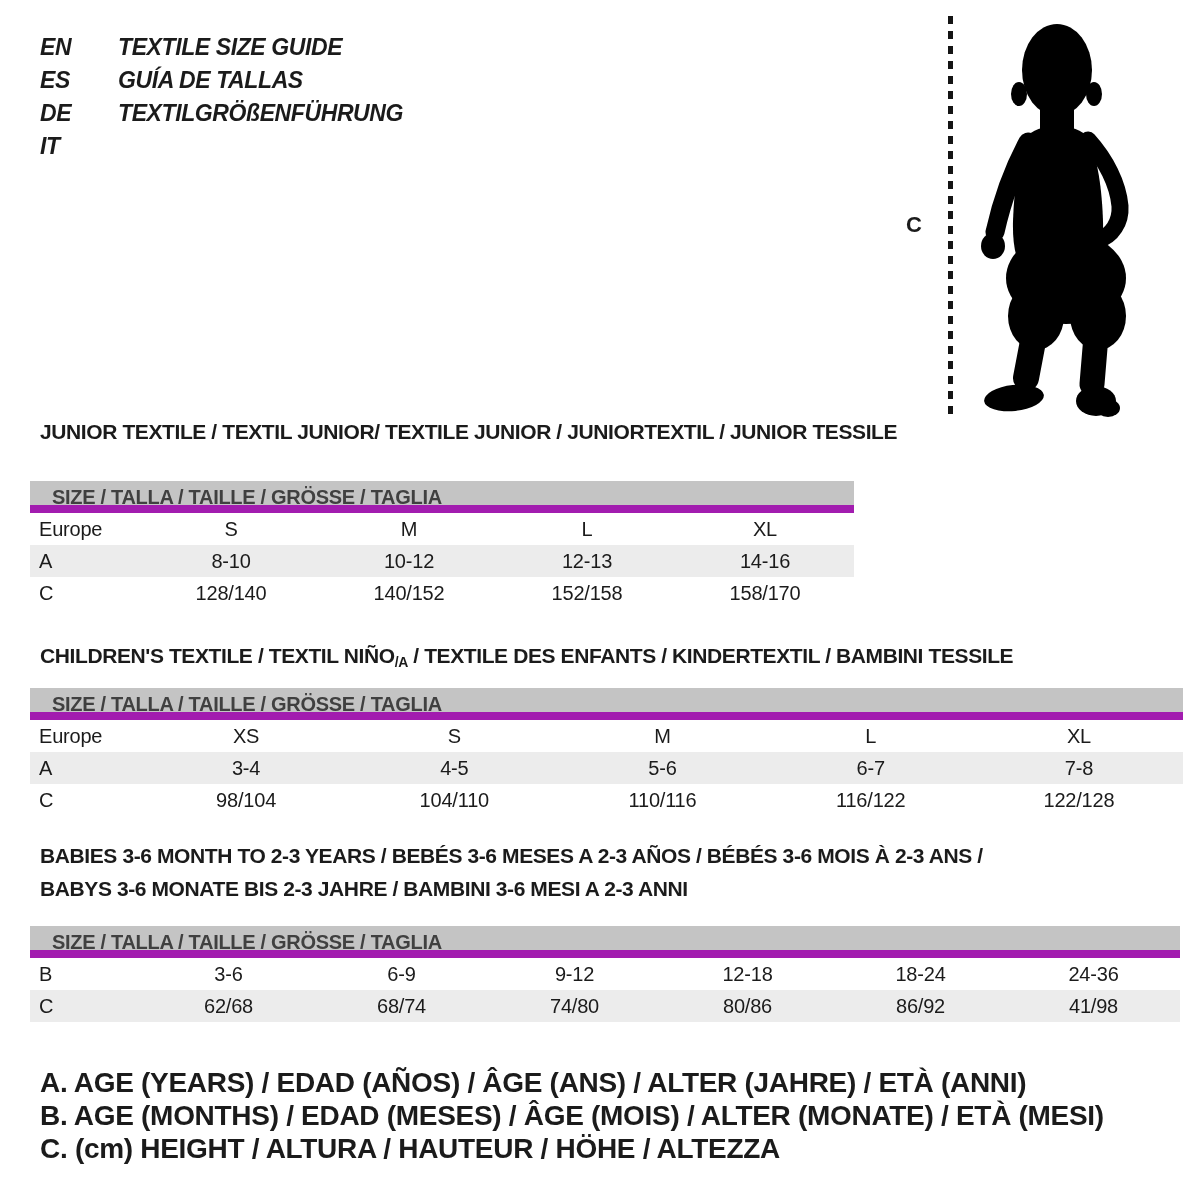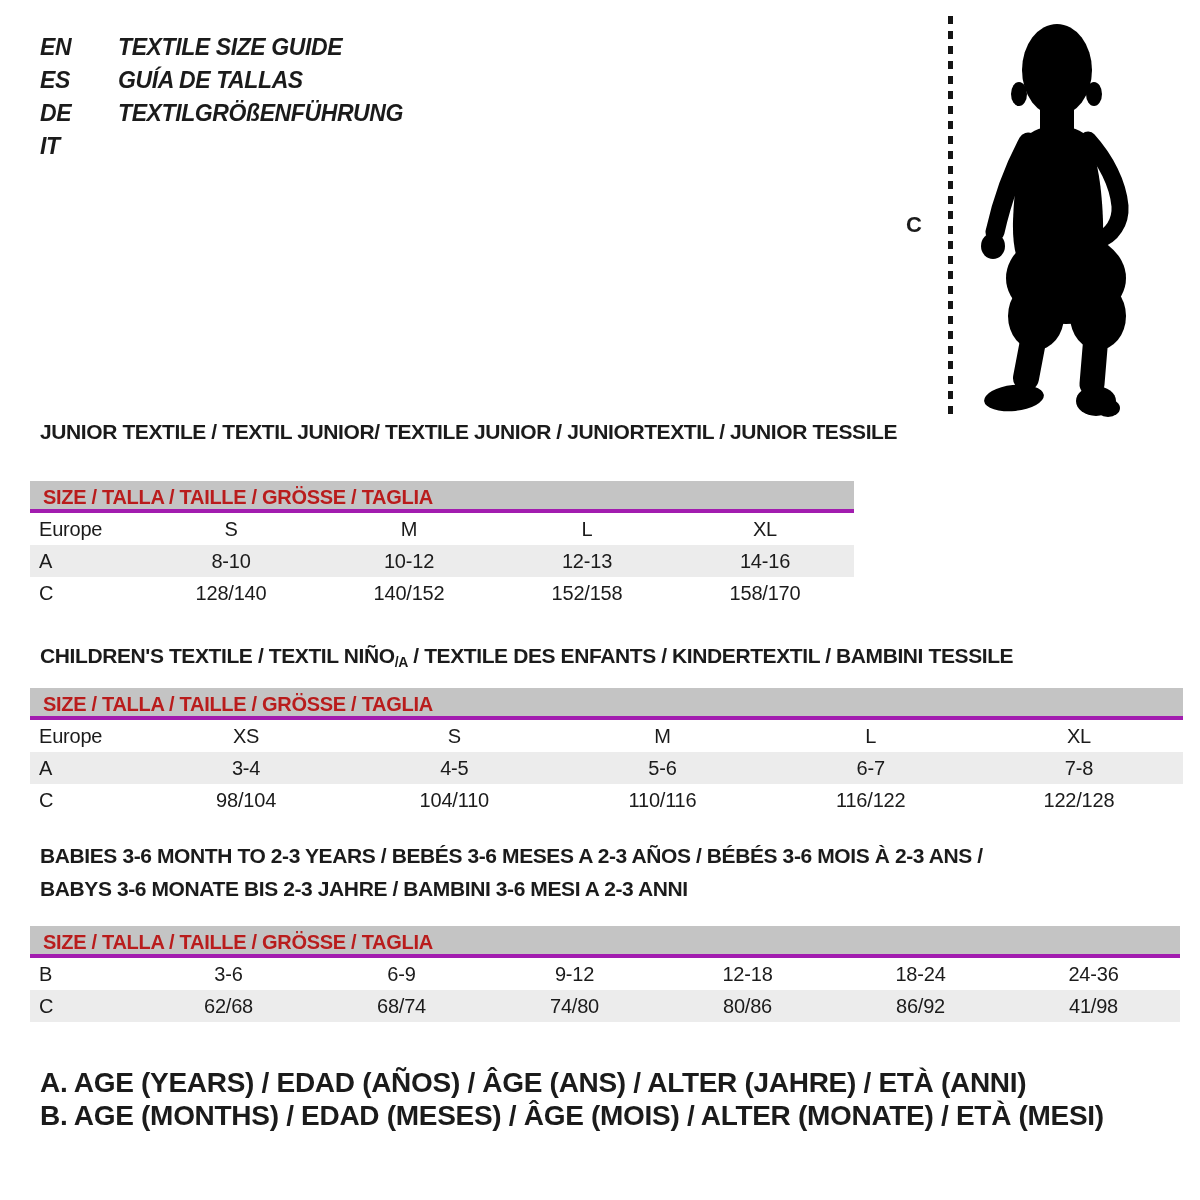--- a/index.html
+++ b/index.html
@@ -19,23 +19,23 @@
     background:repeating-linear-gradient(#141414 0 8px,transparent 8px 15px);
   }
   .measure-label{position:absolute;left:906px;top:212px;font-size:22px;font-weight:bold;}
   .toddler{position:absolute;left:962px;top:16px;}
   
   .section-title{position:absolute;left:40px;font-size:21px;font-weight:bold;letter-spacing:-0.4px;white-space:nowrap;}
   .section-title .subscript{font-size:14px;vertical-align:-4px;}
   
   .size-table{position:absolute;left:30px;}
   .t-header{
-    height:32px;line-height:32px;background:#c4c4c4;color:#b91c1c;
-    font-size:20px;font-weight:bold;letter-spacing:-0.3px;padding-left:13px;
-    border-bottom:4px solid #a21caf;box-sizing:border-box;
+    height:32px;line-height:32px;background:#c4c4c4;color:#404040;
+    font-size:20px;font-weight:bold;letter-spacing:-0.3px;padding-left:22px;
+    border-bottom:8px solid #a21caf;box-sizing:border-box;
   }
   .t-row{display:flex;height:32px;line-height:32px;font-size:20px;letter-spacing:-0.2px;}
   .t-row.shaded{background:#ececec;}
   .t-label{width:112px;padding-left:9px;box-sizing:border-box;}
   .t-cell{flex:1;text-align:center;}
   
   .legend{position:absolute;left:40px;top:1066px;}
   .legend-line{line-height:33px;font-size:28px;font-weight:bold;letter-spacing:-0.3px;white-space:nowrap;}
 </style>
 </head>
@@ -165,13 +165,14 @@
     <span class="t-cell">74/80</span>
     <span class="t-cell">80/86</span>
     <span class="t-cell">86/92</span>
     <span class="t-cell">41/98</span>
   </div>
 </div>
 
 <div class="legend">
   <div class="legend-line">A. AGE (YEARS) / EDAD (AÑOS) / ÂGE (ANS) / ALTER (JAHRE) / ETÀ (ANNI)</div>
   <div class="legend-line">B. AGE (MONTHS) / EDAD (MESES) / ÂGE (MOIS) / ALTER (MONATE) / ETÀ (MESI)</div>
+  <div class="legend-line">C. (cm) HEIGHT / ALTURA / HAUTEUR / HÖHE / ALTEZZA</div>
 </div>
 
 </body></html>

